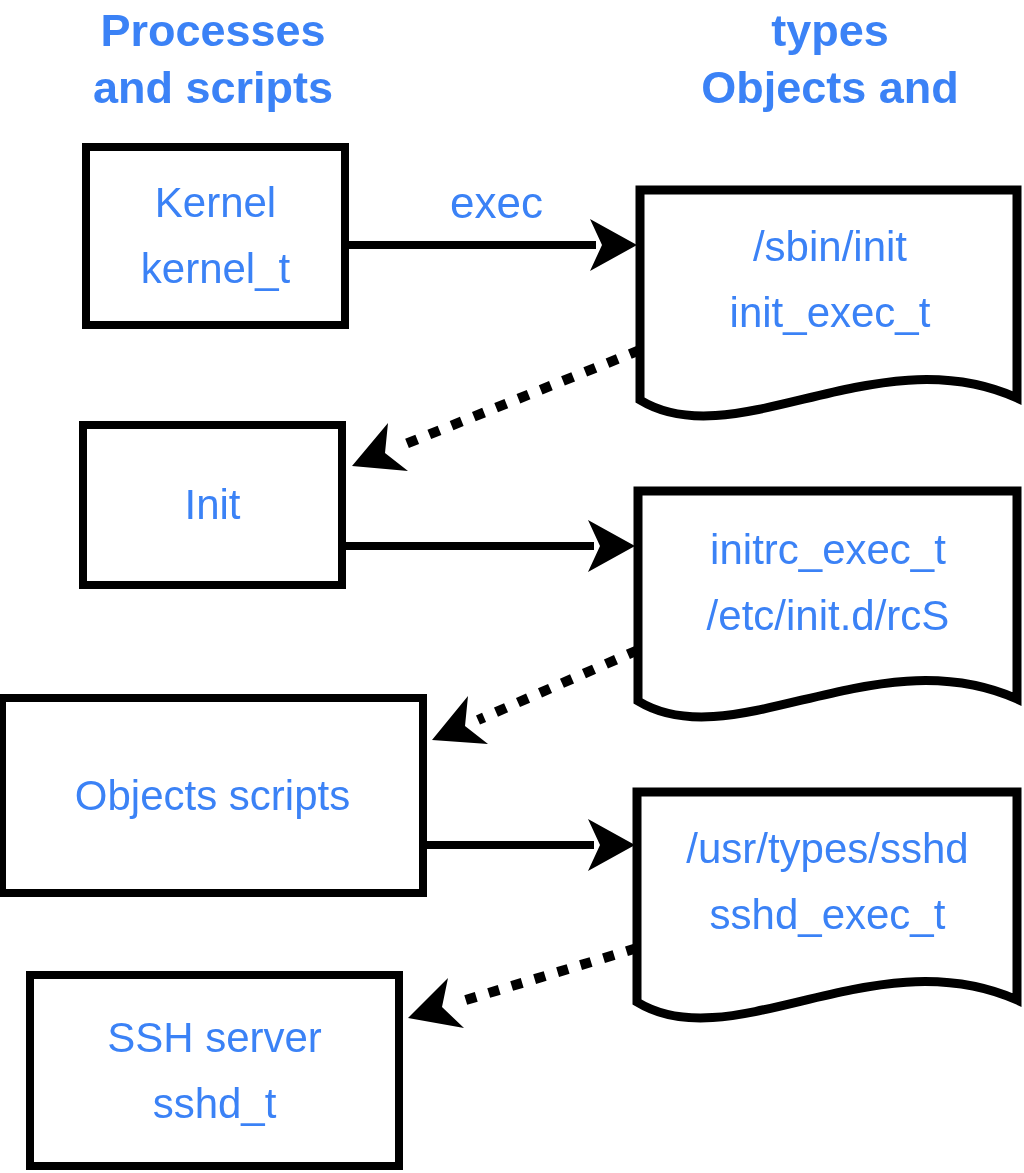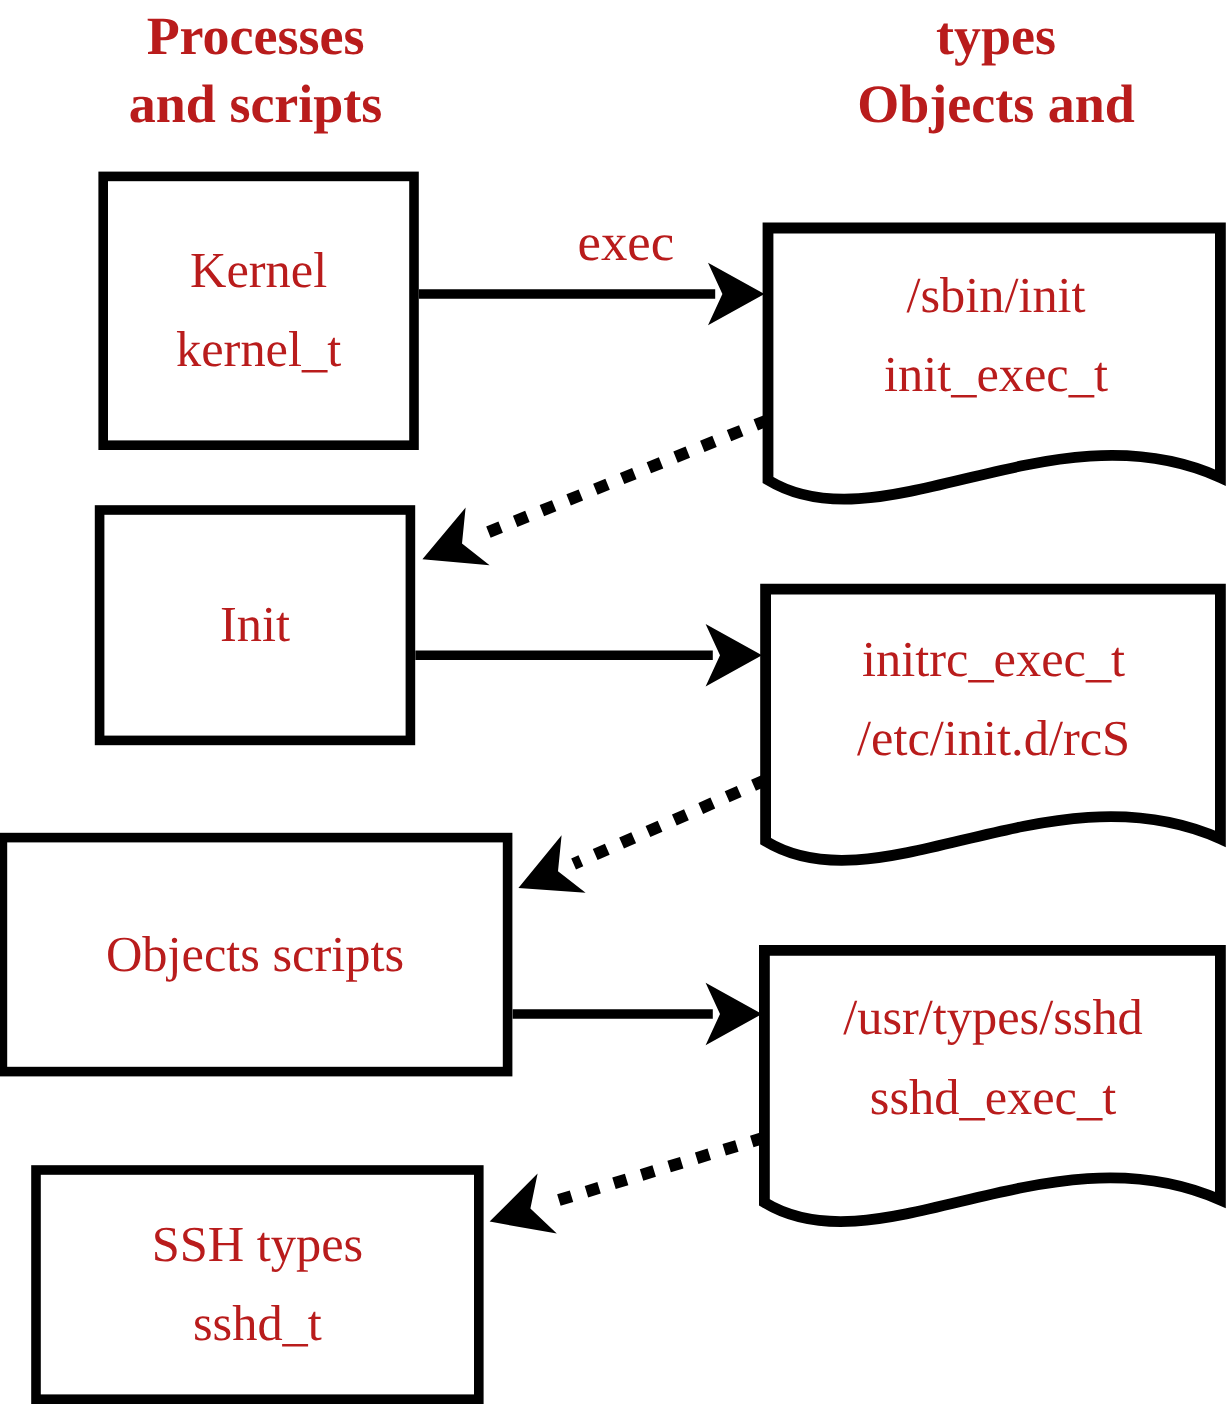--- a/index.html
+++ b/index.html
@@ -6,22 +6,22 @@
     margin: 0;
     padding: 0;
     background: #ffffff;
   }
   .canvas {
     position: relative;
     width: 1024px;
     height: 1173px;
     background: #ffffff;
     overflow: hidden;
-    font-family: Liberation Serif, serif;
-    color: #b91c1c;
+    font-family: Liberation Sans, sans-serif;
+    color: #3b82f6;
   }
   .shapes-layer {
     position: absolute;
     left: 0;
     top: 0;
     width: 1024px;
     height: 1173px;
   }
   .col-header {
     position: absolute;
@@ -127,43 +127,43 @@
 
   <div class="col-header" style="left:27px; top:2px; width:372px;">
     <div>Processes</div>
     <div>and scripts</div>
   </div>
   <div class="col-header" style="left:645px; top:2px; width:370px;">
     <div>types</div>
     <div>Objects and</div>
   </div>
 
-  <div class="pbox" style="left:82px; top:143px; width:267px; height:232px;">
+  <div class="pbox" style="left:82px; top:143px; width:267px; height:186px;">
     <div>Kernel</div>
     <div>kernel_t</div>
   </div>
-  <div class="pbox" style="left:79px; top:421px; width:267px; height:200px;">
+  <div class="pbox" style="left:79px; top:421px; width:267px; height:168px;">
     <div>Init</div>
   </div>
   <div class="pbox" style="left:-2px; top:694px; width:429px; height:203px;">
     <div>Objects scripts</div>
   </div>
   <div class="pbox" style="left:26px; top:971px; width:377px; height:199px;">
-    <div>SSH types</div>
+    <div>SSH server</div>
     <div>sshd_t</div>
   </div>
 
   <div class="doctext" style="left:648px; top:192px; width:364px; height:175px;">
     <div>/sbin/init</div>
     <div>init_exec_t</div>
   </div>
   <div class="doctext" style="left:646px; top:493px; width:364px; height:180px;">
     <div>initrc_exec_t</div>
     <div>/etc/init.d/rcS</div>
   </div>
   <div class="doctext" style="left:645px; top:794px; width:365px; height:176px;">
     <div>/usr/types/sshd</div>
     <div>sshd_exec_t</div>
   </div>
 
-  <div class="edge-label" style="left:449px; top:178px; width:145px; height:50px;">exec</div>
+  <div class="edge-label" style="left:424px; top:178px; width:145px; height:50px;">exec</div>
 
 </div>
 
 </body></html>

